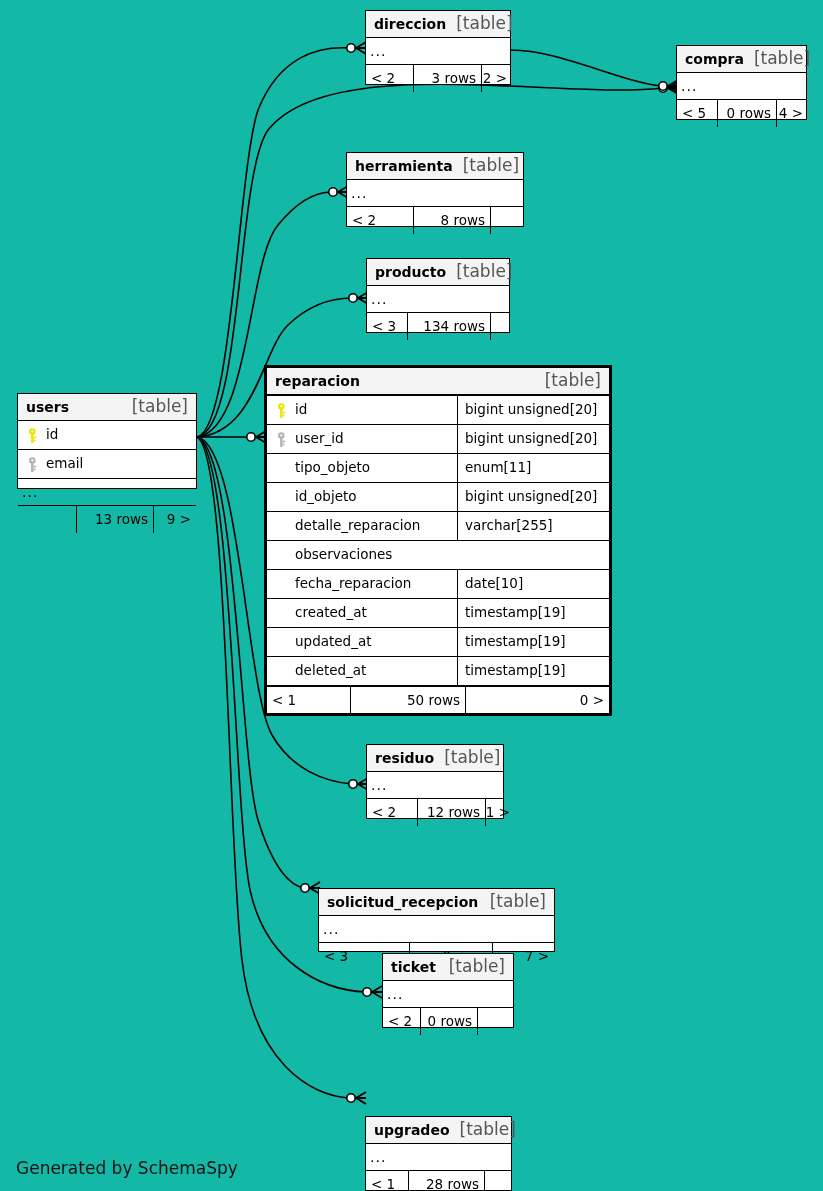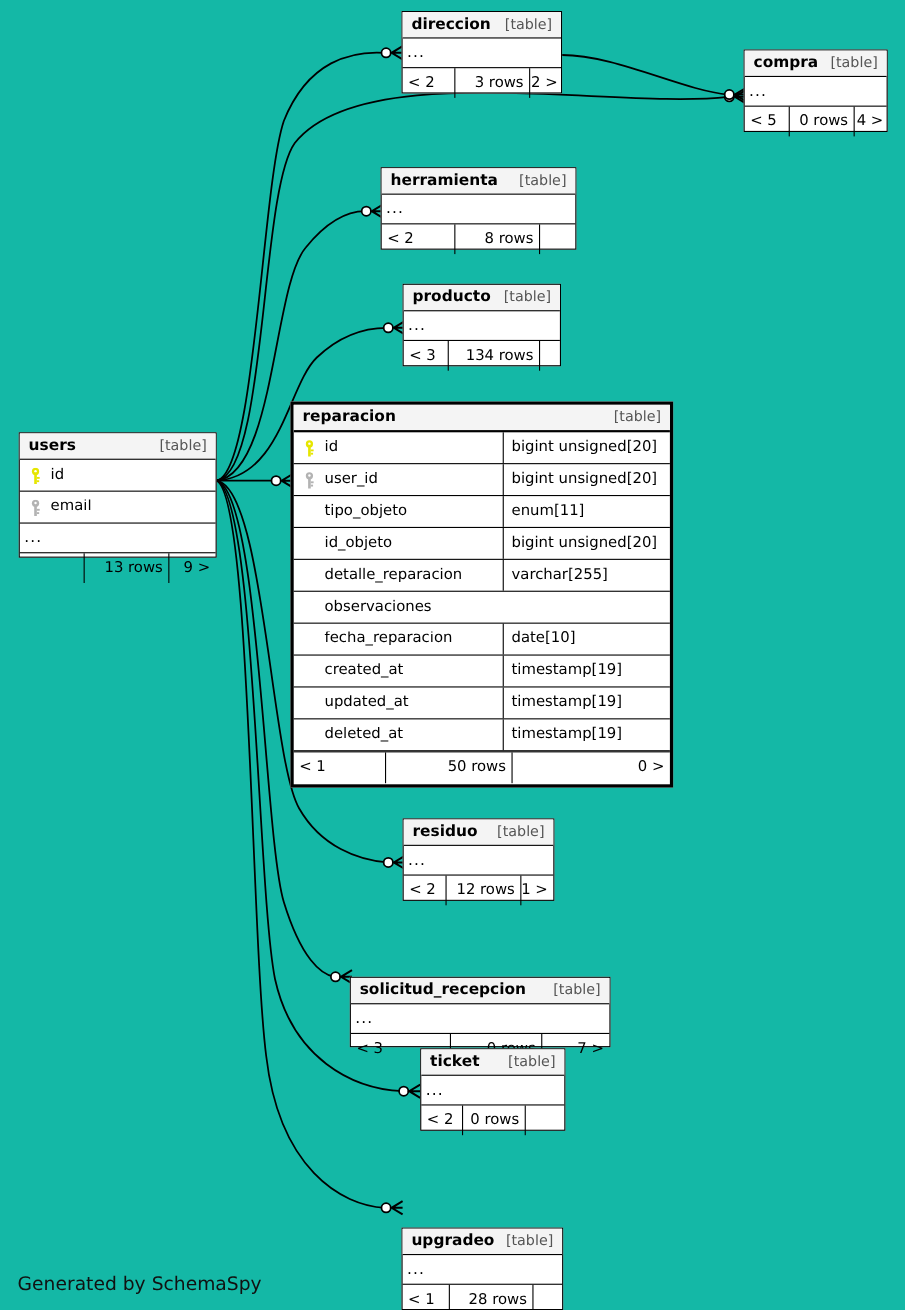--- a/index.html
+++ b/index.html
@@ -51,21 +51,21 @@
     display: flex;
     align-items: baseline;
     justify-content: space-between;
   }
   .node.focal .node-title { border-bottom-width: 2px; }
   .node-title .tname {
     font-weight: bold;
     font-size: 14px;
   }
   .node-title .ttype {
-    font-size: 13px;
+    font-size: 17px;
     color: #555555;
     padding-left: 10px;
   }
 
   .col-row {
     box-sizing: border-box;
     display: flex;
     align-items: center;
     border-bottom: 1px solid #000000;
     height: 29px;
@@ -338,21 +338,21 @@
             <span class="col-label">deleted_at</span>
           </div>
           <div class="col-type" style="width: 152px;">timestamp[19]</div>
         </div>
         <div class="node-footer">
           <div class="foot-cell foot-left" style="flex: 0 0 83px; width: 83px;">&lt; 1</div>
           <div class="foot-cell foot-mid" style="flex: 0 0 115px; width: 115px;">50 rows</div>
           <div class="foot-cell foot-right" style="flex: 0 0 144px; width: 144px;">0 &gt;</div>
         </div>
       </div>
-      <div class="node" style="left: 17px; top: 393px; width: 180px; height: 114px;">
+      <div class="node" style="left: 17px; top: 393px; width: 180px; height: 96px;">
         <div class="node-title">
           <span class="tname">users</span>
           <span class="ttype">[table]</span>
         </div>
         <div class="col-row">
           <div class="col-name">
             <span class="keyicon"><svg viewBox="0 0 12 16" width="12" height="16" xmlns="http://www.w3.org/2000/svg">
                 <circle cx="4.3" cy="3.6" r="3.3" fill="#e6e600"></circle>
                 <circle cx="4.3" cy="3.3" r="1.1" fill="#ffffff"></circle>
                 <rect x="3.1" y="5.6" width="2.4" height="10" fill="#e6e600"></rect>
@@ -382,21 +382,21 @@
         </div>
       </div>
       <div class="node" style="left: 366px; top: 744px; width: 138px; height: 75px;">
         <div class="node-title">
           <span class="tname">residuo</span>
           <span class="ttype">[table]</span>
         </div>
         <div class="ellipsis-row">...</div>
         <div class="node-footer">
           <div class="foot-cell foot-left" style="flex: 0 0 38px; width: 38px;">&lt; 2</div>
-          <div class="foot-cell foot-mid" style="flex: 0 0 68px; width: 68px;">12 rows</div>
+          <div class="foot-cell foot-mid" style="flex: 0 0 68px; width: 68px; margin-left: 12px;">12 rows</div>
           <div class="foot-cell foot-right" style="flex: 0 0 30px; width: 30px;">1 &gt;</div>
         </div>
       </div>
       <div class="node" style="left: 318px; top: 888px; width: 237px; height: 64px;">
         <div class="node-title">
           <span class="tname">solicitud_recepcion</span>
           <span class="ttype">[table]</span>
         </div>
         <div class="ellipsis-row">...</div>
         <div class="node-footer">

